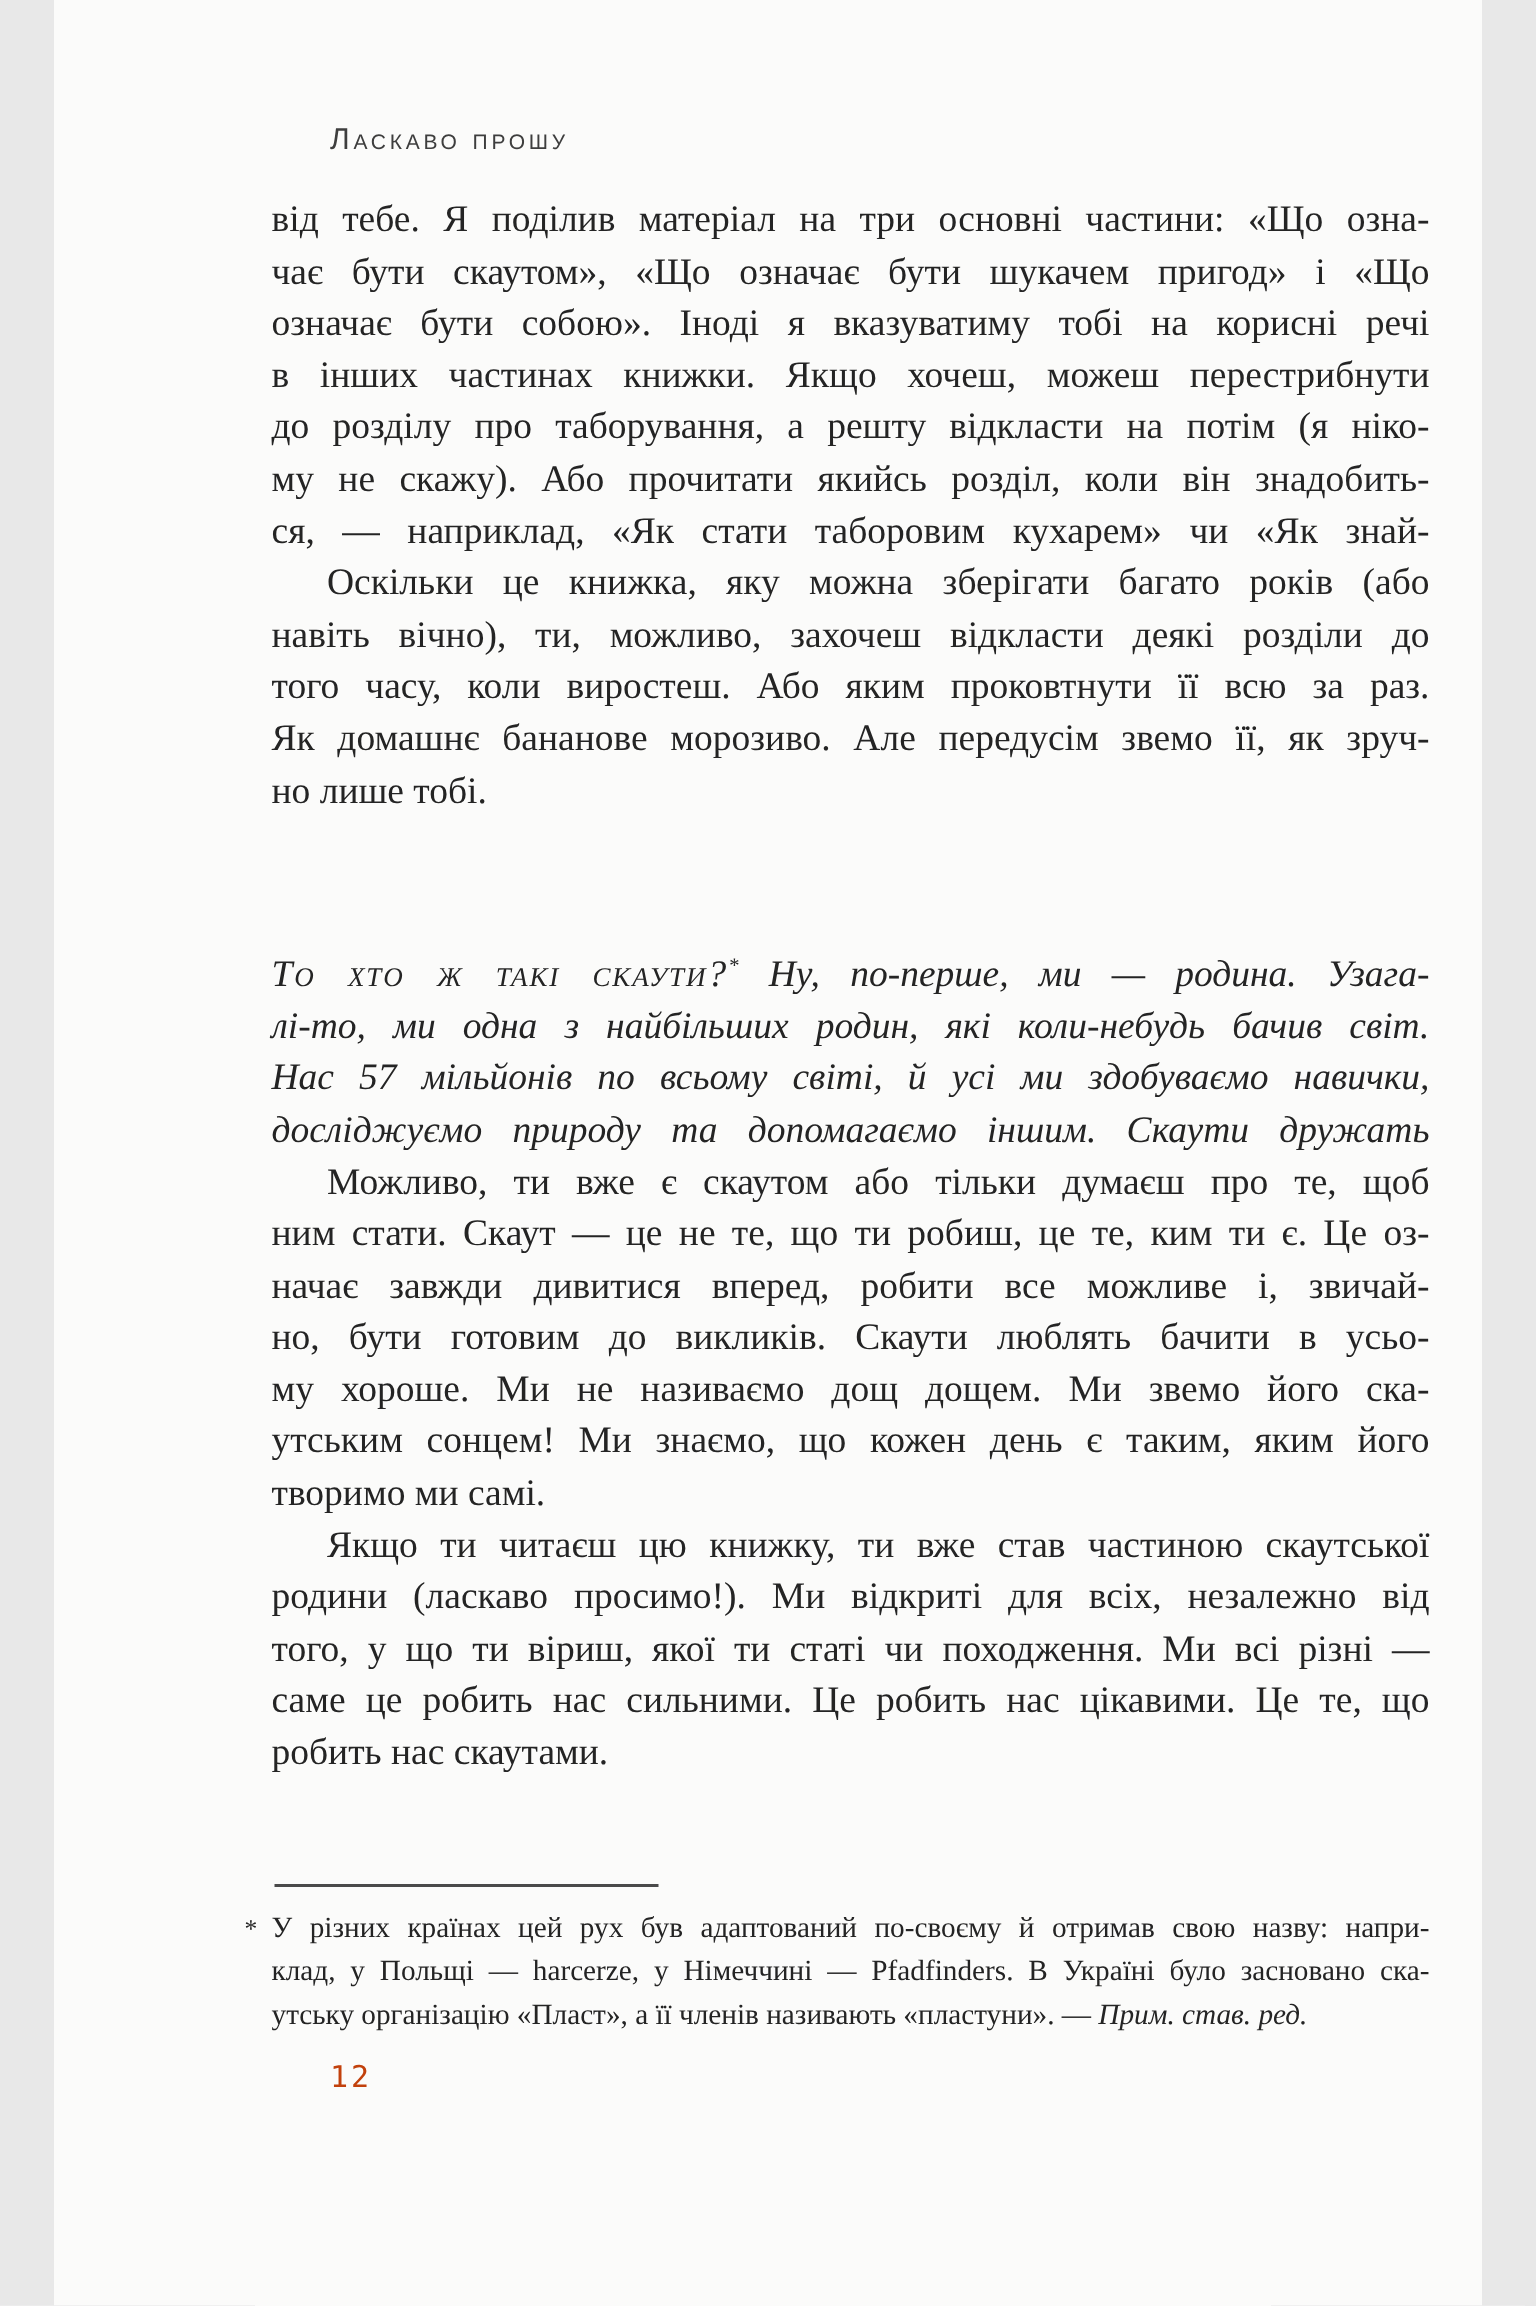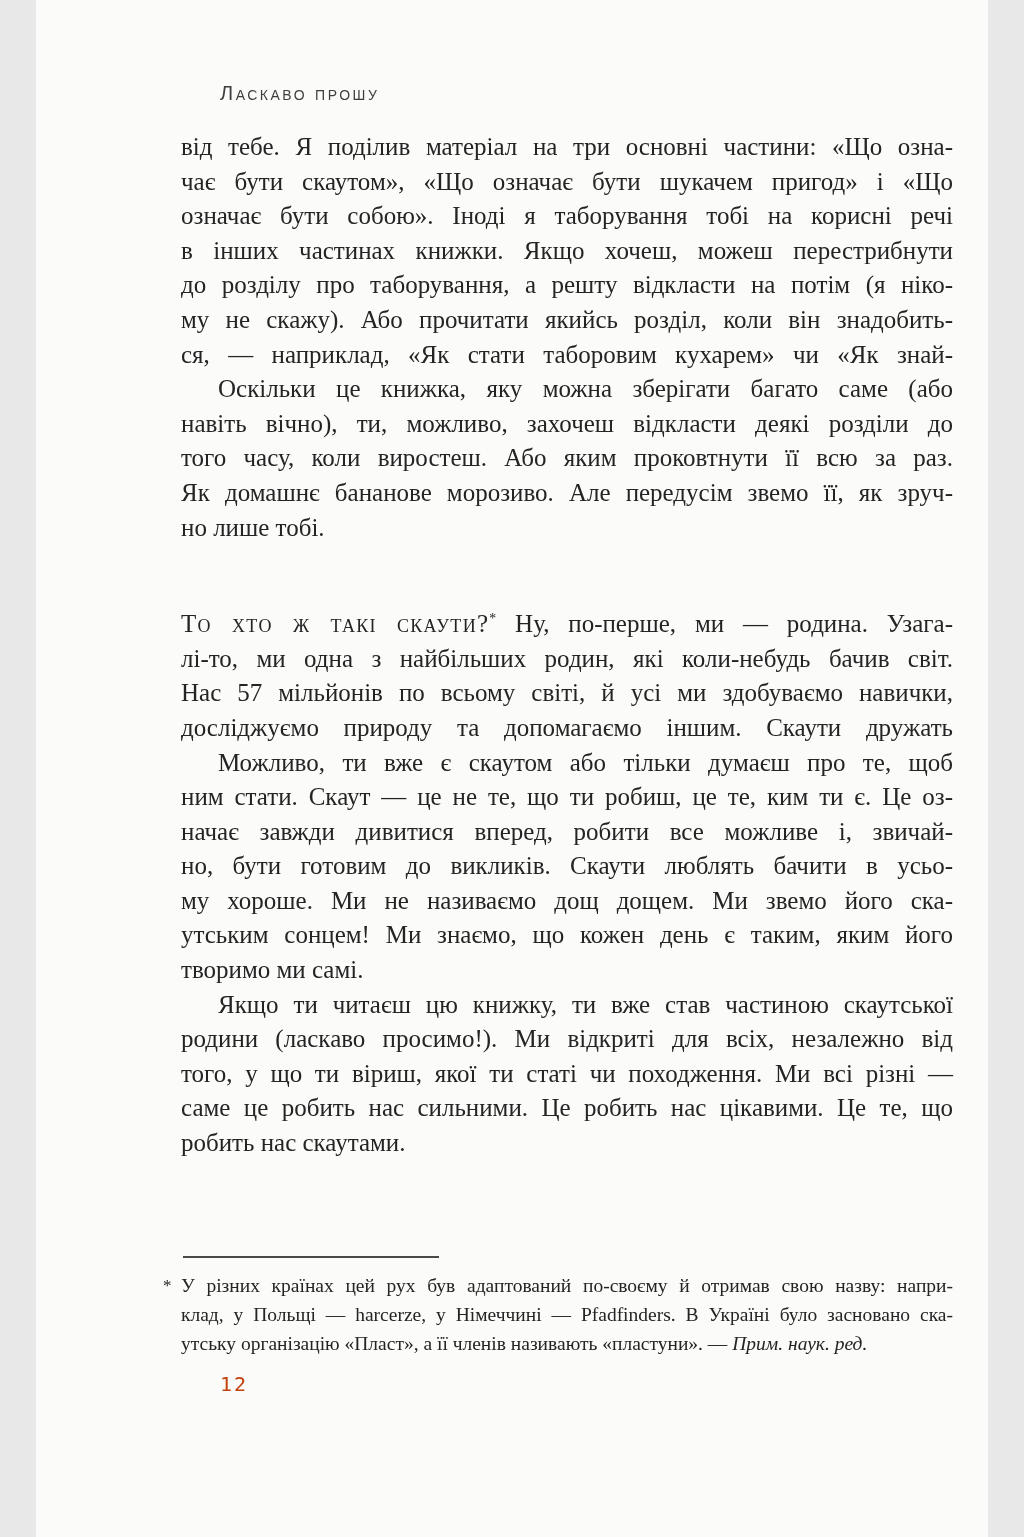--- a/index.html
+++ b/index.html
@@ -25,21 +25,21 @@
     font-variant:small-caps;
     font-size:20px;letter-spacing:2.5px;
     color:var(--head-ink);
   }
   
   .body-text{
     position:absolute;left:145px;top:130px;width:772px;
     font-size:25px;line-height:34.6px;
   }
   .paragraph{margin:0;}
-  .paragraph.section-break{margin-top:62px;}
+  .paragraph.section-break{margin-top:88px;font-style:italic;}
   .line{
     text-align:justify;
     text-align-last:justify;
     min-height:34.6px;
   }
   .line.last{text-align-last:left;}
   .line.indented{text-indent:37px;}
   .smallcaps{
     font-variant:small-caps;
     letter-spacing:1.3px;
@@ -83,28 +83,28 @@
 <body>
 
 <div class="page">
 
   <div class="running-head">Ласкаво прошу</div>
 
   <div class="body-text">
       <div class="paragraph">
         <div class="line">від тебе. Я поділив матеріал на три основні частини: «Що озна-</div>
         <div class="line">чає бути скаутом», «Що означає бути шукачем пригод» і «Що</div>
-        <div class="line">означає бути собою». Іноді я таборування тобі на корисні речі</div>
+        <div class="line">означає бути собою». Іноді я вказуватиму тобі на корисні речі</div>
         <div class="line">в інших частинах книжки. Якщо хочеш, можеш перестрибнути</div>
         <div class="line">до розділу про таборування, а решту відкласти на потім (я ніко-</div>
         <div class="line">му не скажу). Або прочитати якийсь розділ, коли він знадобить-</div>
         <div class="line">ся, — наприклад, «Як стати таборовим кухарем» чи «Як знай-</div>
       </div>
       <div class="paragraph">
-        <div class="line indented">Оскільки це книжка, яку можна зберігати багато саме (або</div>
+        <div class="line indented">Оскільки це книжка, яку можна зберігати багато років (або</div>
         <div class="line">навіть вічно), ти, можливо, захочеш відкласти деякі розділи до</div>
         <div class="line">того часу, коли виростеш. Або яким проковтнути її всю за раз.</div>
         <div class="line">Як домашнє бананове морозиво. Але передусім звемо її, як зруч-</div>
         <div class="line last">но лише тобі.</div>
       </div>
       <div class="paragraph section-break">
         <div class="line"><span class="smallcaps">То хто ж такі скаути?</span><sup class="fnref">*</sup> Ну, по-перше, ми — родина. Узага-</div>
         <div class="line">лі-то, ми одна з найбільших родин, які коли-небудь бачив світ.</div>
         <div class="line">Нас 57 мільйонів по всьому світі, й усі ми здобуваємо навички,</div>
         <div class="line">досліджуємо природу та допомагаємо іншим. Скаути дружать</div>
@@ -127,20 +127,20 @@
       </div>
     </div>
 
   <div class="footnote">
     <div class="fn-rule"></div>
     <div class="fn-body">
       <span class="fn-marker">*</span>
       <div>
           <div class="fn-line">У різних країнах цей рух був адаптований по-своєму й отримав свою назву: напри-</div>
           <div class="fn-line">клад, у Польщі — harcerze, у Німеччині — Pfadfinders. В Україні було засновано ска-</div>
-          <div class="fn-line last">утську організацію «Пласт», а її членів називають «пластуни». — <span class="italic">Прим. наук. ред.</span></div>
+          <div class="fn-line last">утську організацію «Пласт», а її членів називають «пластуни». — <span class="italic">Прим. став. ред.</span></div>
         </div>
     </div>
   </div>
 
   <div class="page-number">12</div>
 
 </div>
 
 </body></html>

